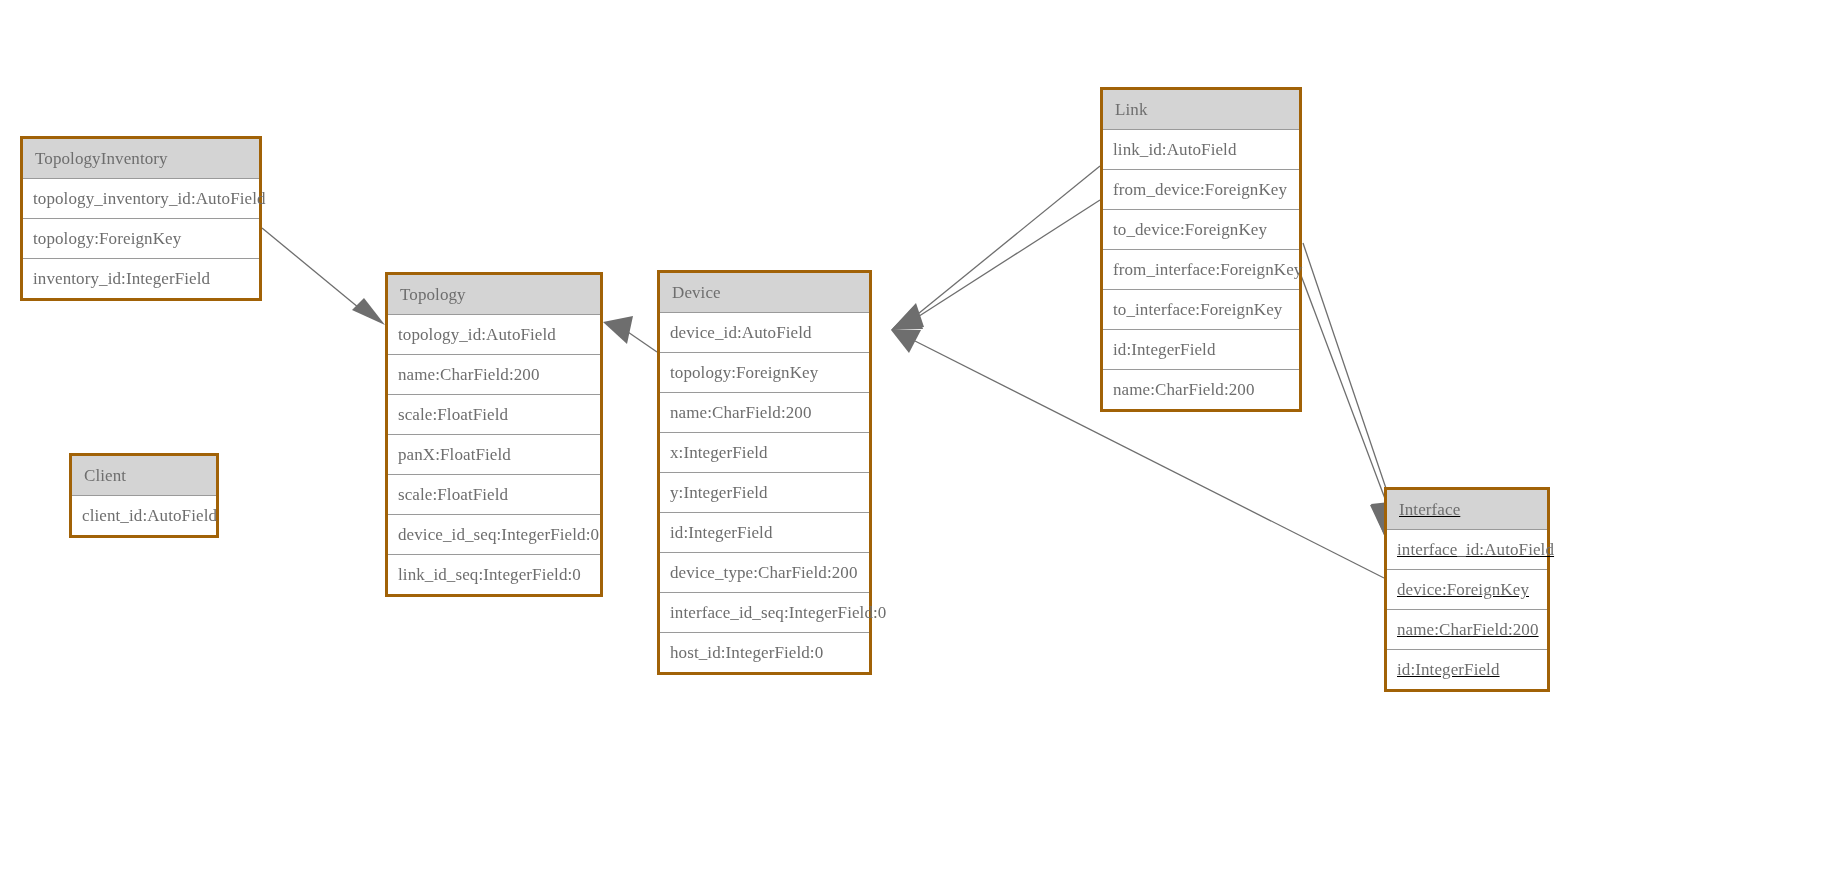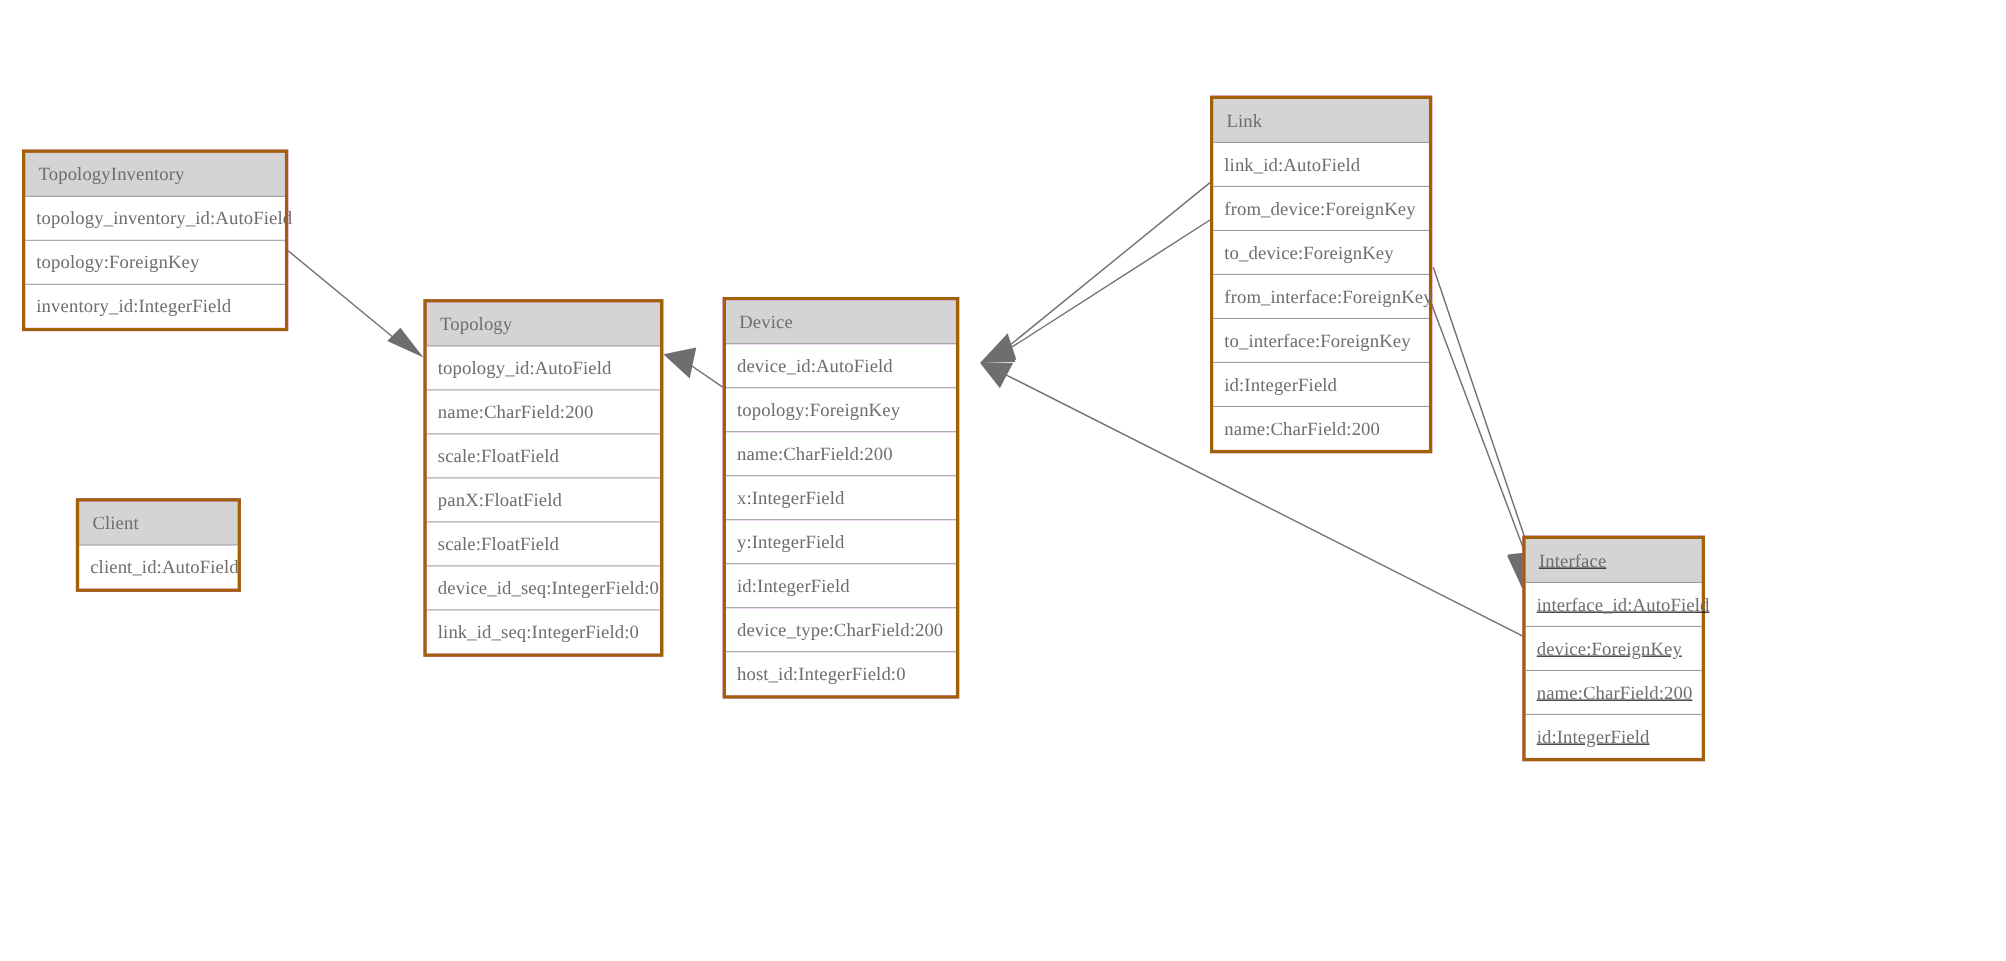--- a/index.html
+++ b/index.html
@@ -121,20 +121,21 @@
 
   <div class="entity" style="left:657px; top:270px; width:215px;">
     <div class="entity-header">Device</div>
     <div class="entity-attr">device_id:AutoField</div>
     <div class="entity-attr">topology:ForeignKey</div>
     <div class="entity-attr">name:CharField:200</div>
     <div class="entity-attr">x:IntegerField</div>
     <div class="entity-attr">y:IntegerField</div>
     <div class="entity-attr">id:IntegerField</div>
     <div class="entity-attr">device_type:CharField:200</div>
+    <div class="entity-attr">interface_id_seq:IntegerField:0</div>
     <div class="entity-attr">host_id:IntegerField:0</div>
   </div>
 
   <div class="entity" style="left:69px; top:453px; width:150px;">
     <div class="entity-header">Client</div>
     <div class="entity-attr">client_id:AutoField</div>
   </div>
 
   <div class="entity" style="left:1100px; top:87px; width:202px;">
     <div class="entity-header">Link</div>

